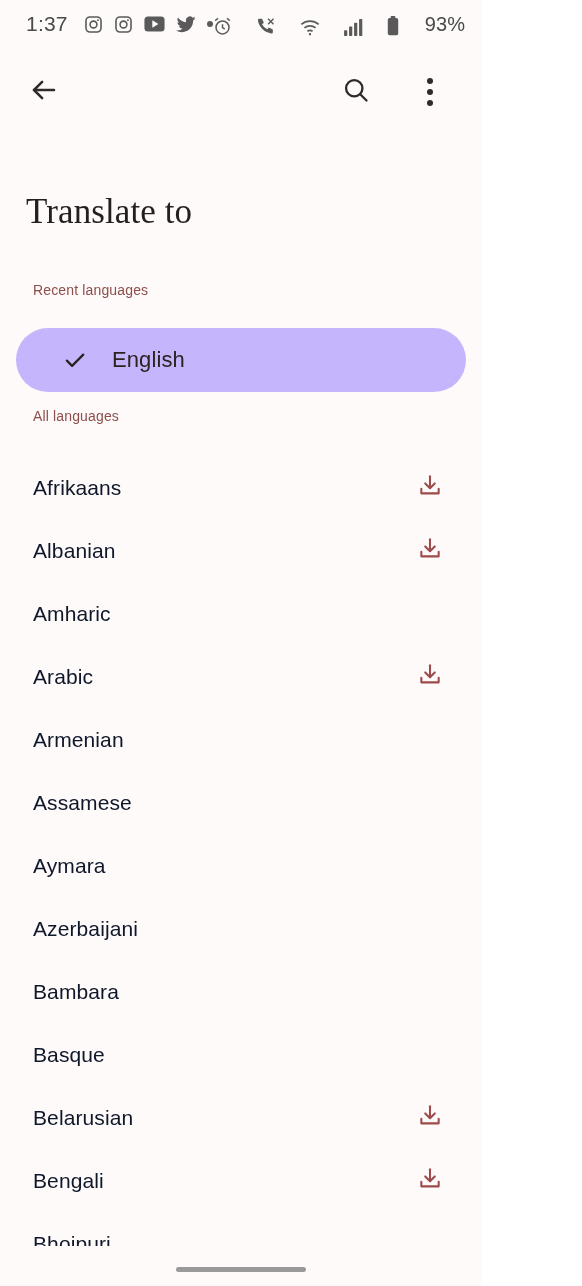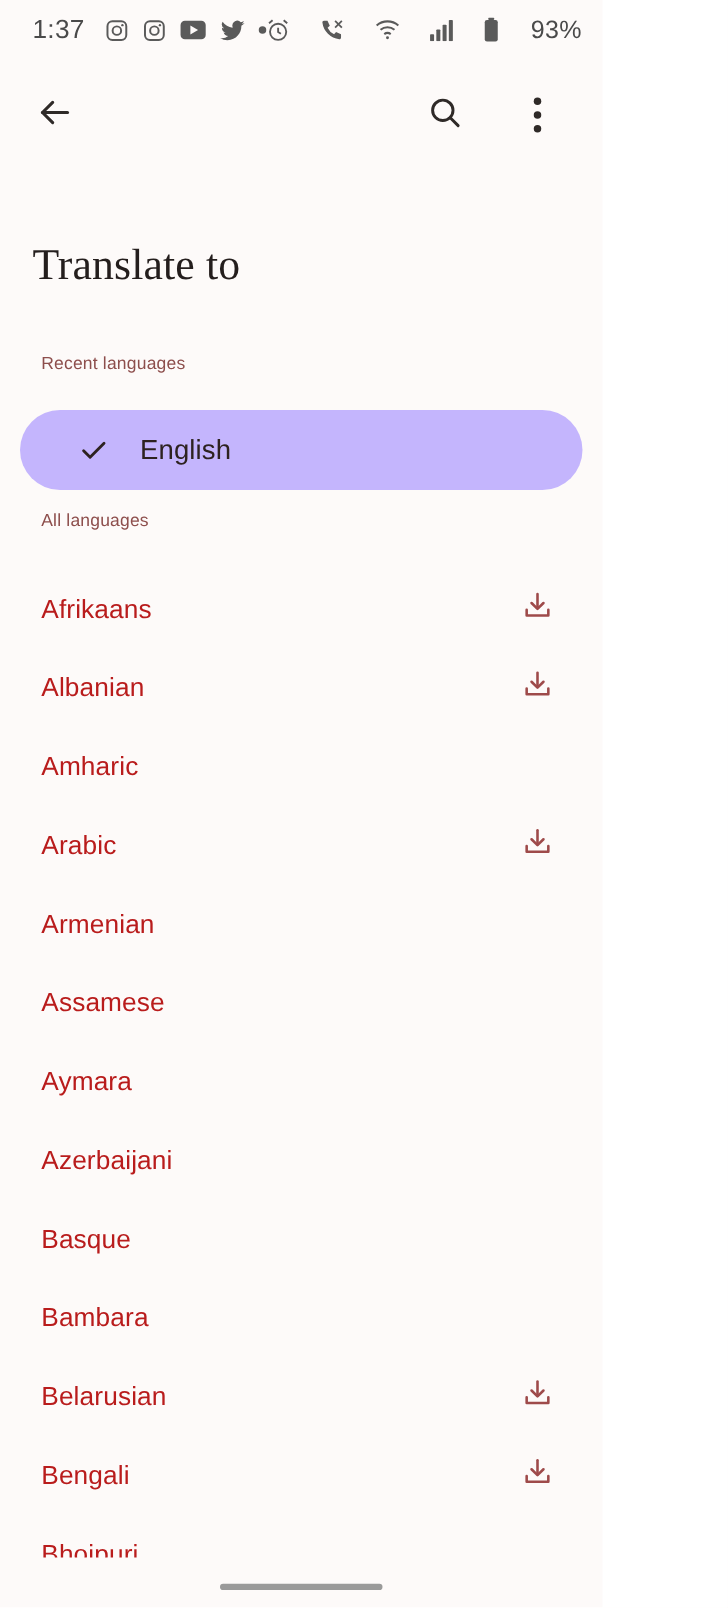--- a/index.html
+++ b/index.html
@@ -37,21 +37,21 @@
     gap: 11px;
   }
   .status-time {
     font-size: 21px;
     color: #4a4a4a;
     letter-spacing: 0.2px;
     margin-right: 5px;
   }
   .status-right {
     display: flex;
-    align-items: center;
+    align-items: flex-end;
     gap: 24px;
   }
   .battery-pct {
     font-size: 20px;
     color: #4a4a4a;
     margin-left: 2px;
     letter-spacing: 0.2px;
   }
   .sdot {
     width: 6px; height: 6px;
@@ -151,21 +151,21 @@
     height: 63px;
     display: flex;
     align-items: center;
     justify-content: space-between;
     padding: 0 38px 0 33px;
     box-sizing: border-box;
     cursor: pointer;
   }
   .lang-name {
     font-size: 21px;
-    color: #b91c1c;
+    color: #0f172a;
     letter-spacing: 0.1px;
   }
   .dl-slot {
     width: 28px;
     height: 28px;
     display: flex;
     align-items: center;
     justify-content: center;
   }
 
@@ -375,25 +375,25 @@
         </div>
         <div class="lang-row">
           <span class="lang-name">Aymara</span>
           <span class="dl-slot"></span>
         </div>
         <div class="lang-row">
           <span class="lang-name">Azerbaijani</span>
           <span class="dl-slot"></span>
         </div>
         <div class="lang-row">
+          <span class="lang-name">Bambara</span>
+          <span class="dl-slot"></span>
+        </div>
+        <div class="lang-row">
           <span class="lang-name">Basque</span>
-          <span class="dl-slot"></span>
-        </div>
-        <div class="lang-row">
-          <span class="lang-name">Bambara</span>
           <span class="dl-slot"></span>
         </div>
         <div class="lang-row">
           <span class="lang-name">Belarusian</span>
           <span class="dl-slot">
             <span><svg width="26" height="26" viewBox="0 0 24 24" fill="none" stroke="#9e4a4a" stroke-width="1.9" stroke-linecap="round" stroke-linejoin="round">
                 <path d="M12 3v10.2"></path>
                 <path d="M7.6 9.6 12 14l4.4-4.4"></path>
                 <path d="M4 14.6v4.2h16v-4.2"></path>
               </svg></span>

